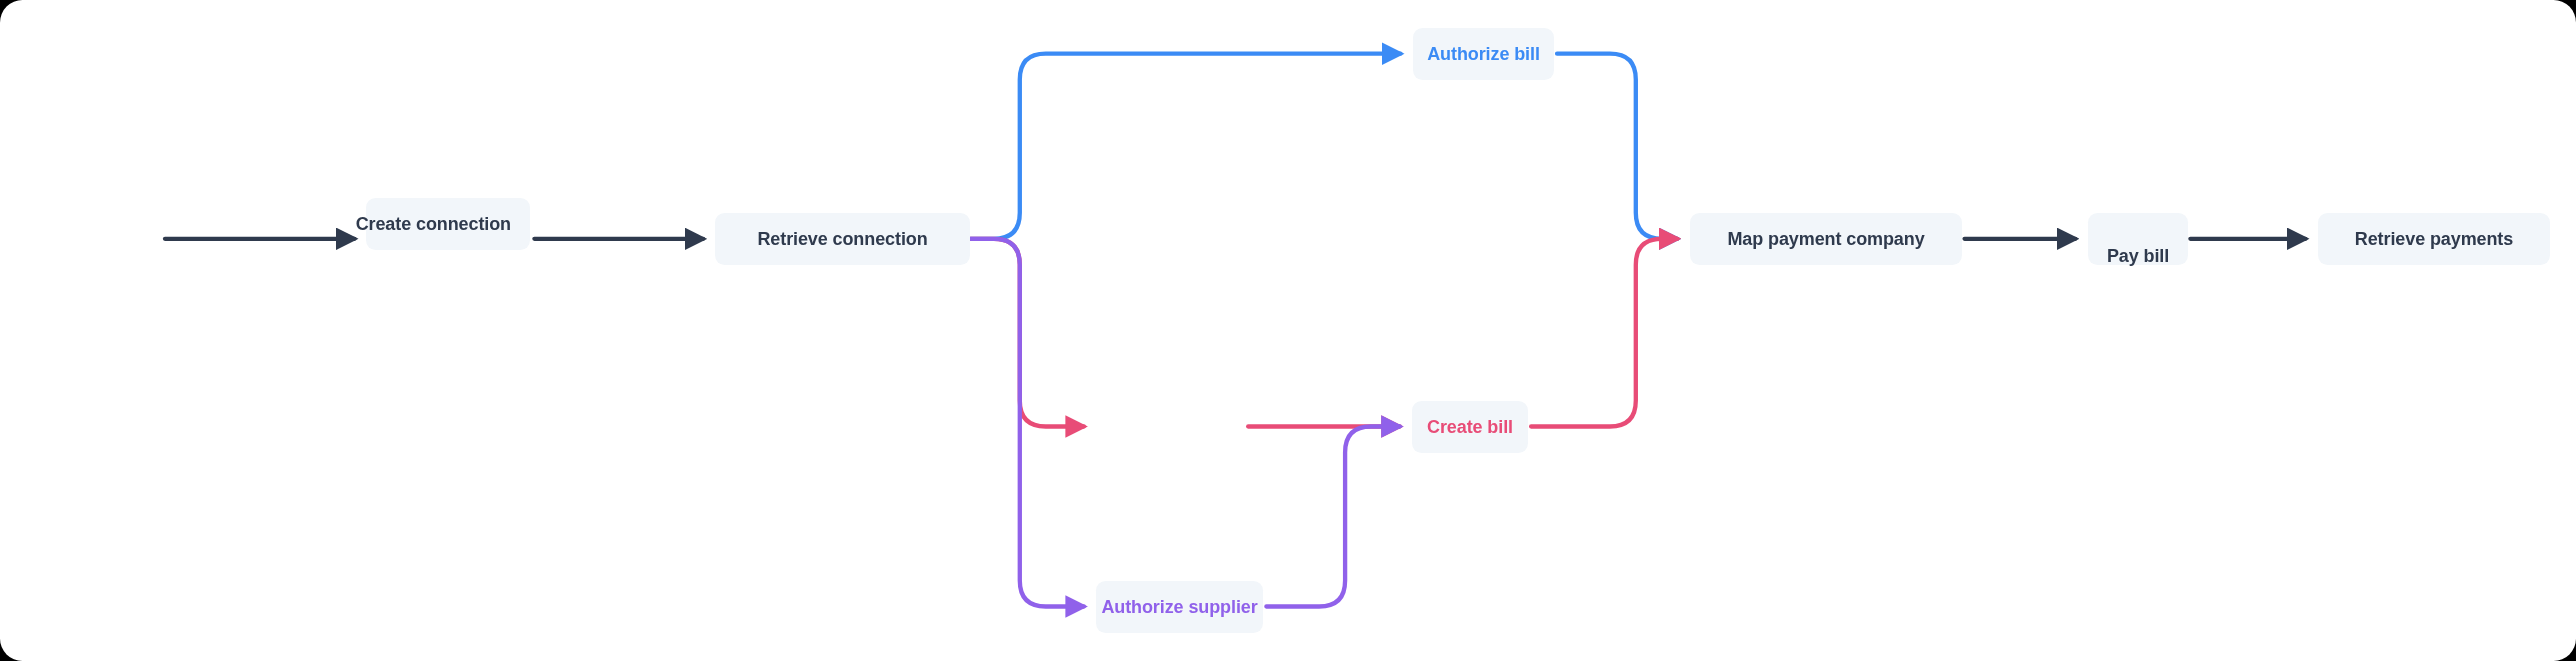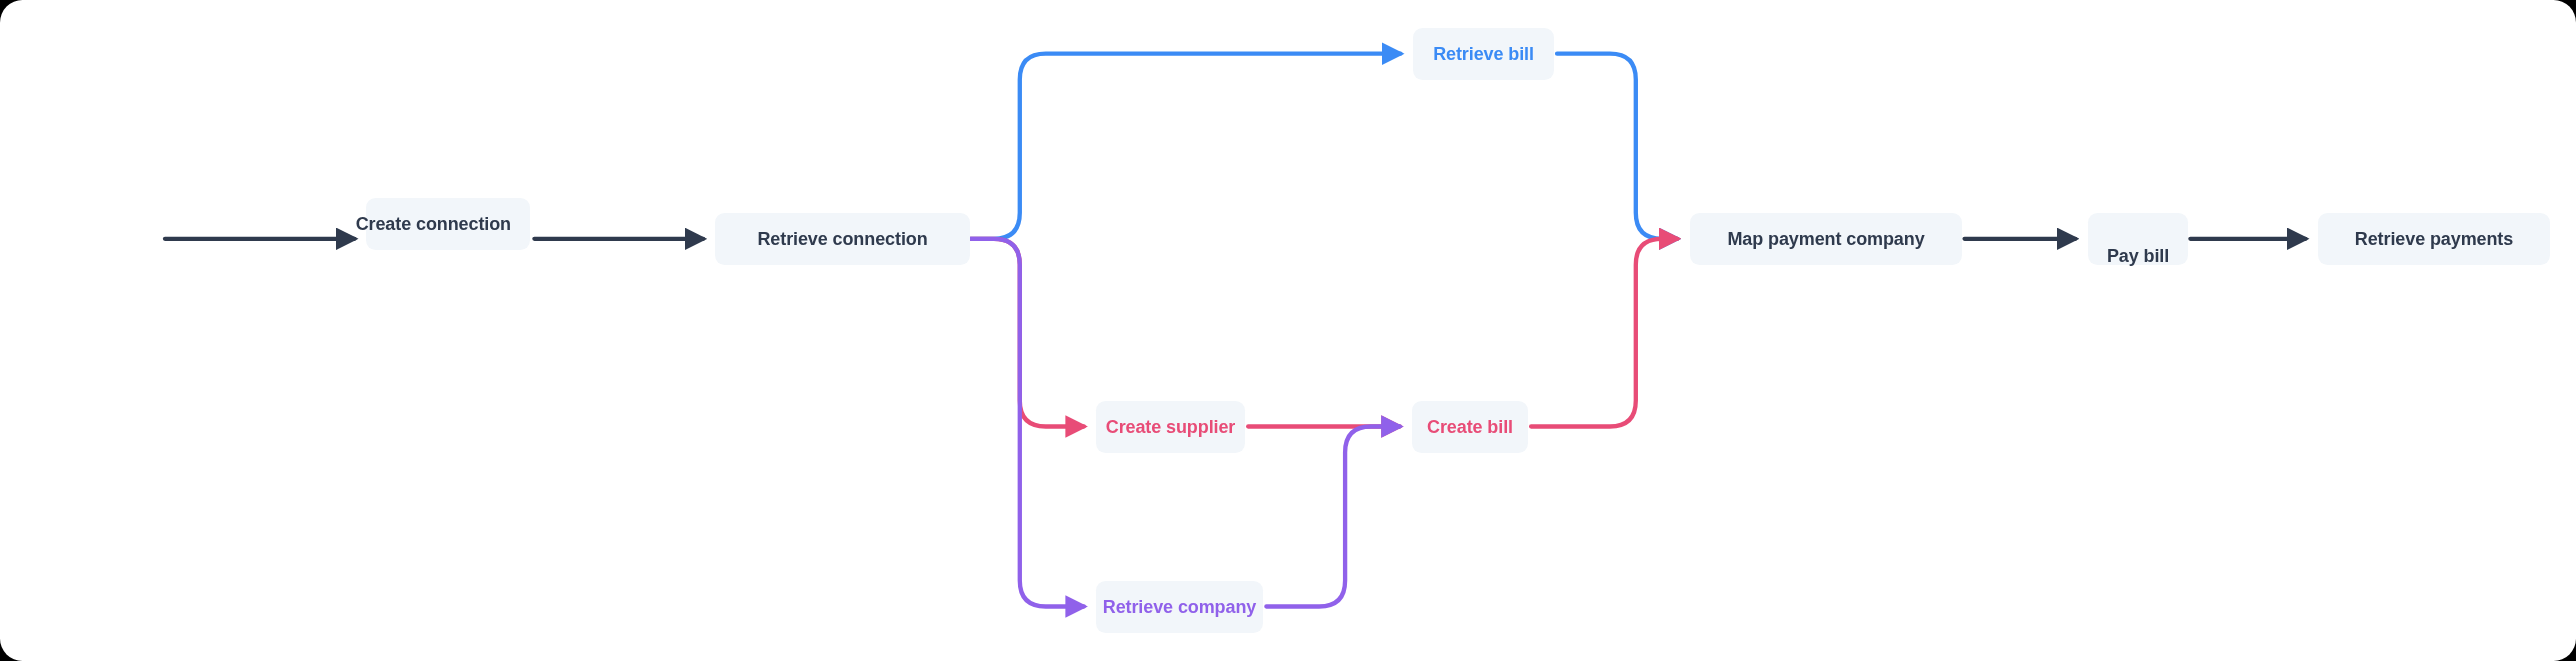--- a/index.html
+++ b/index.html
@@ -115,33 +115,30 @@
 
     <div class="node c-dark" style="left:366px; top:198px; width:164px;justify-content:flex-end;">
       <span class="node-label">Create connection</span>
     </div>
 
     <div class="node c-dark" style="left:715px; top:213px; width:255px;">
       <span class="node-label">Retrieve connection</span>
     </div>
 
     <div class="node c-blue" style="left:1413px; top:28px; width:141px;">
-      <span class="node-label">Retrieve bill</span>
+      <span class="node-label">Authorize bill</span>
     </div>
 
-    <div class="node c-pink" style="left:1096px; top:401px; width:149px;">
-      <span class="node-label">Create supplier</span>
-    </div>
 
     <div class="node c-pink" style="left:1412px; top:401px; width:116px;">
       <span class="node-label">Create bill</span>
     </div>
 
     <div class="node c-purple" style="left:1096px; top:581px; width:167px;">
-      <span class="node-label">Retrieve company</span>
+      <span class="node-label">Authorize supplier</span>
     </div>
 
     <div class="node c-dark" style="left:1690px; top:213px; width:272px;">
       <span class="node-label">Map payment company</span>
     </div>
 
     <div class="node c-dark" style="left:2088px; top:213px; width:100px;align-items:flex-end;">
       <span class="node-label">Pay bill</span>
     </div>
 

